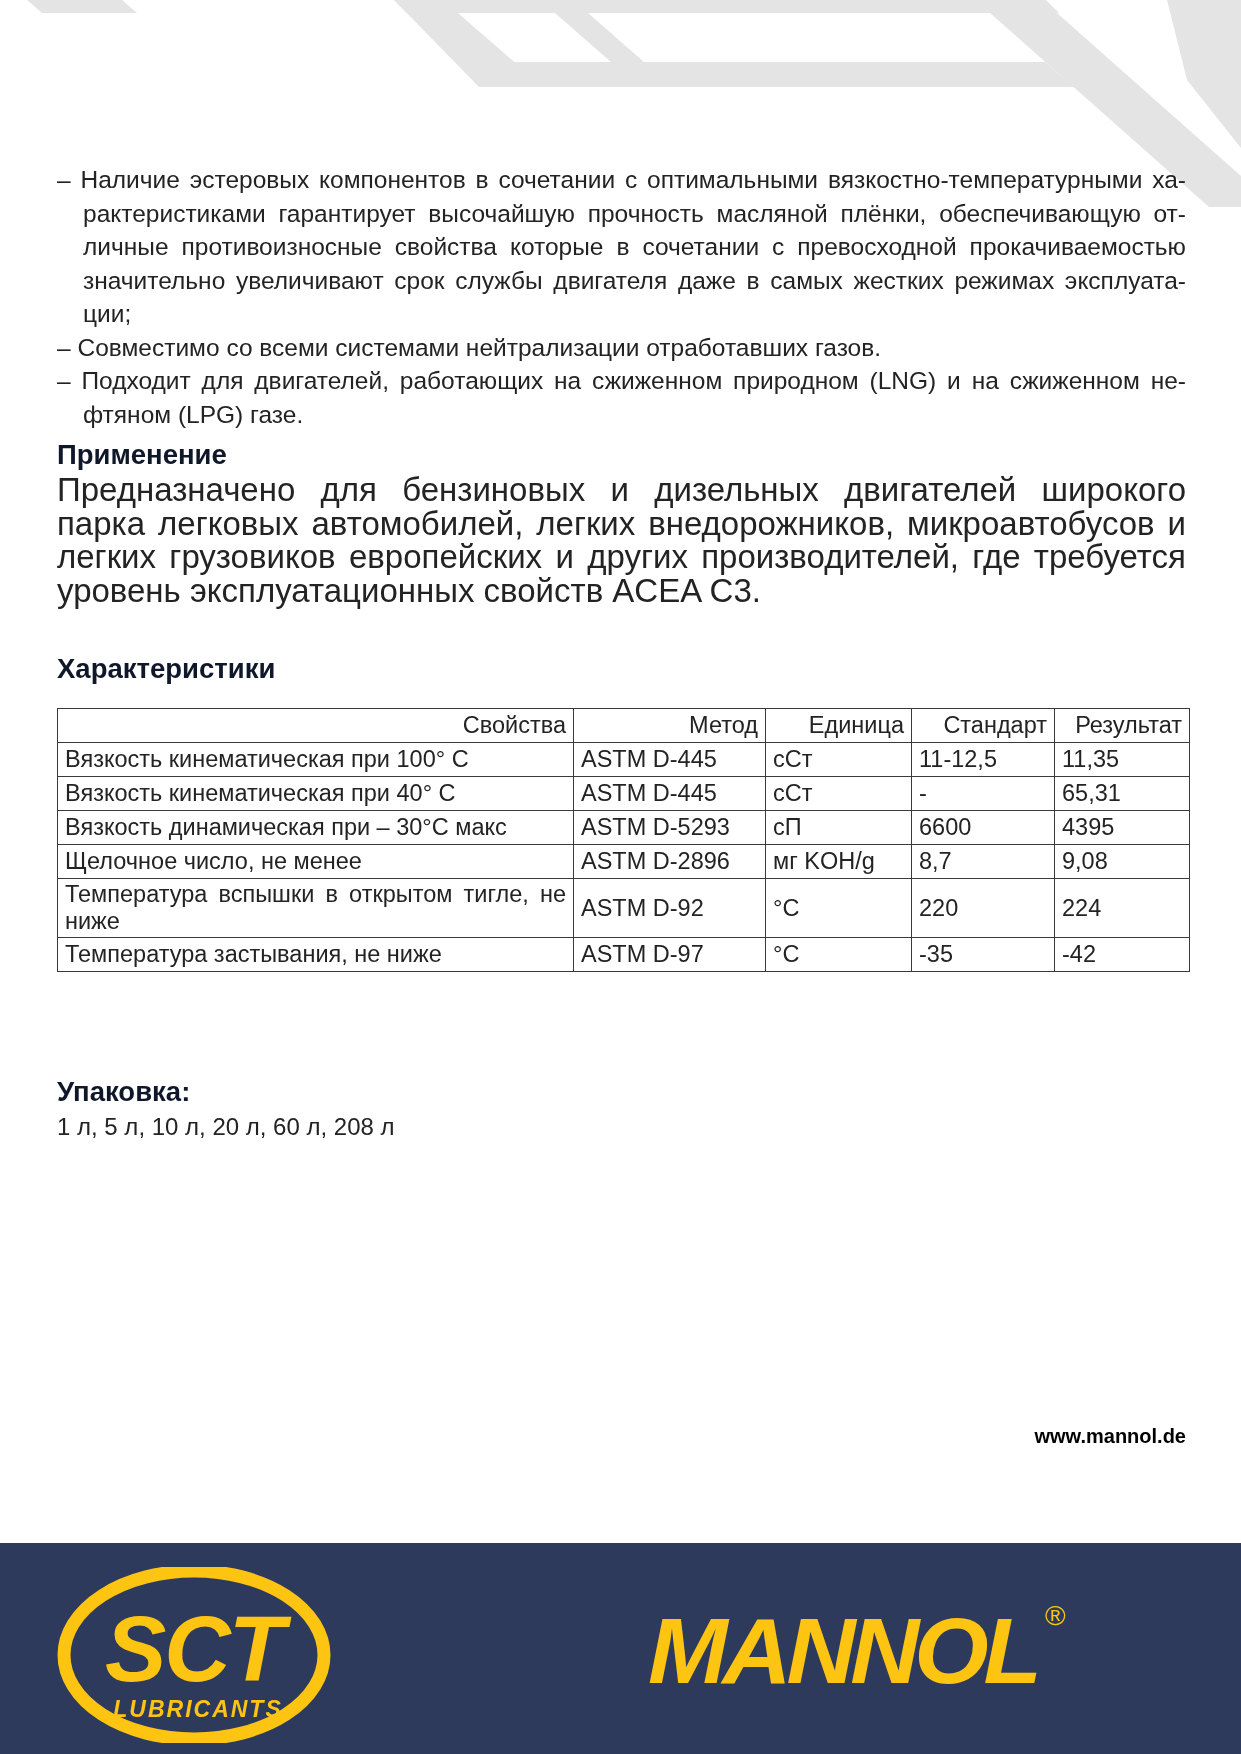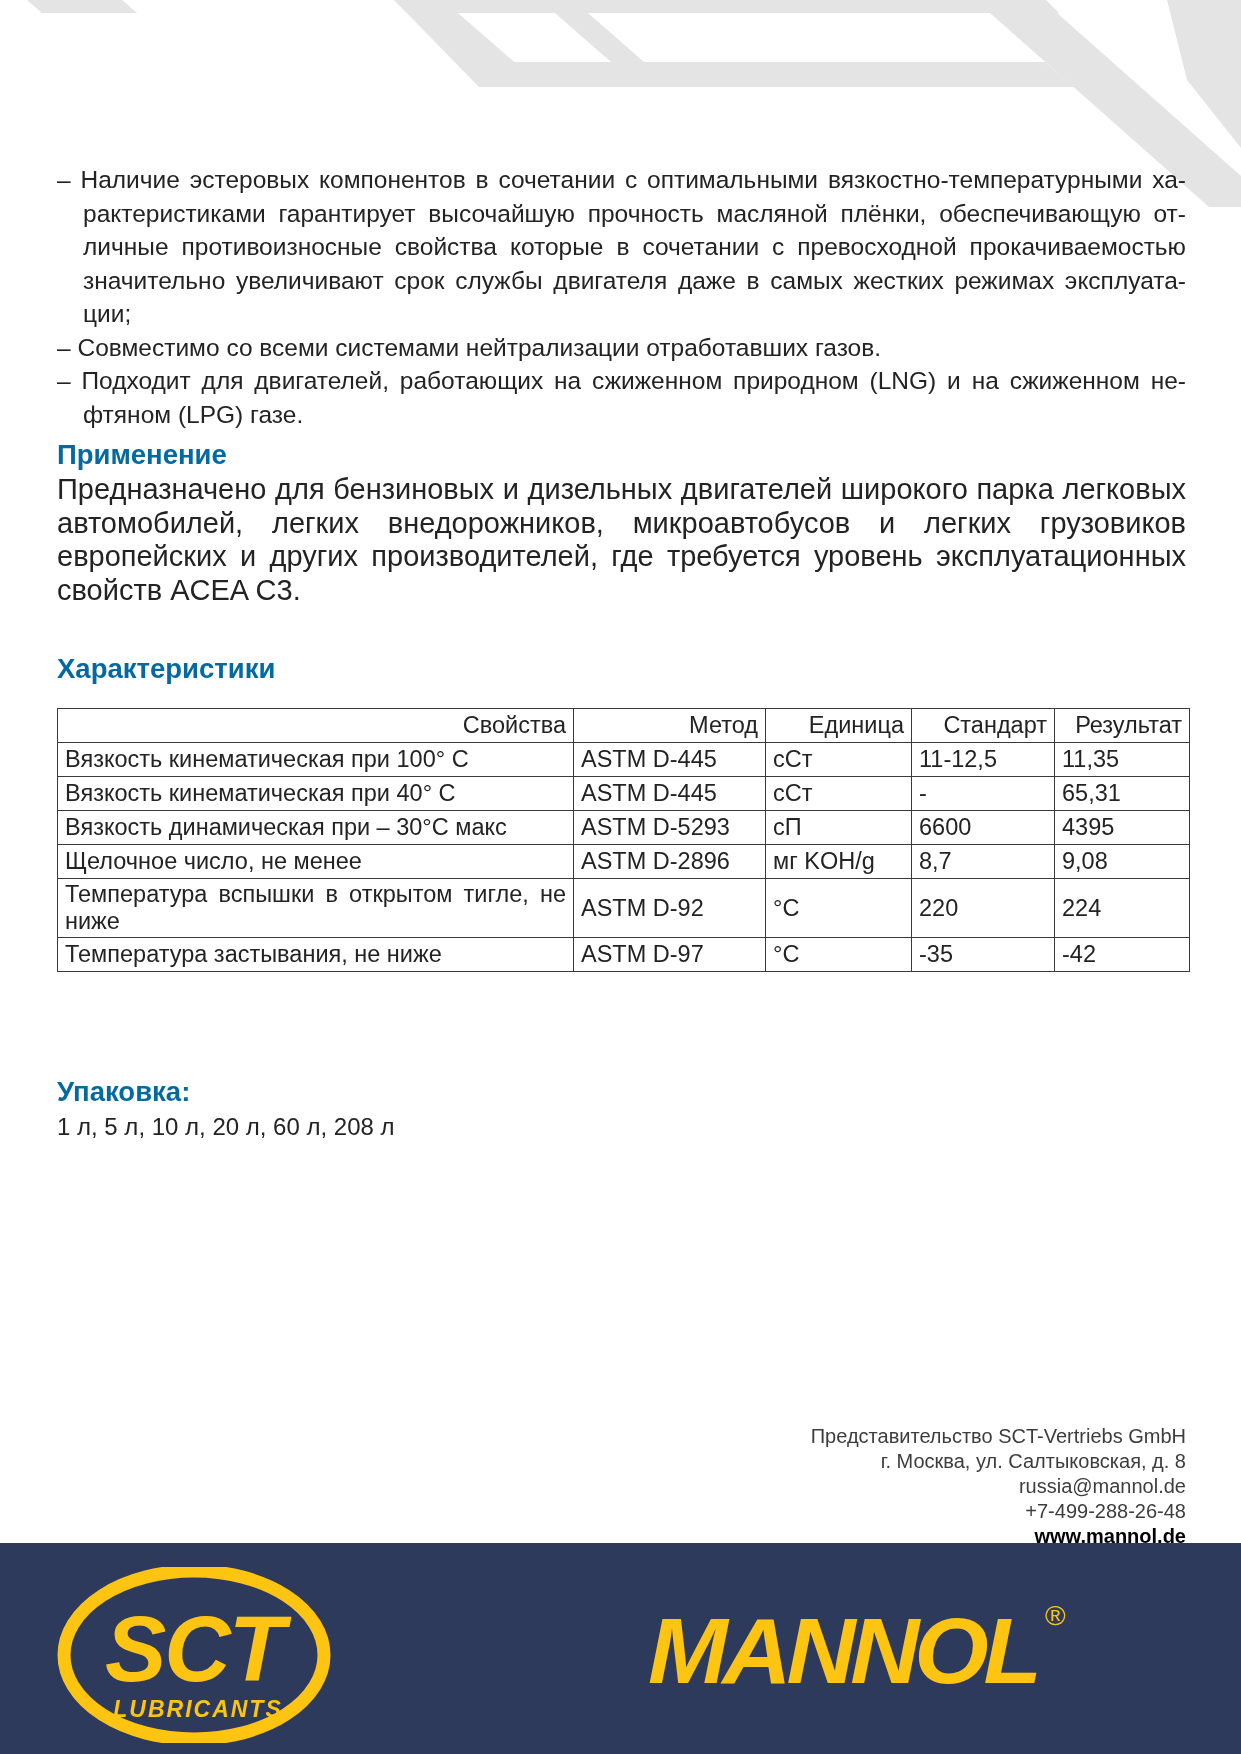--- a/index.html
+++ b/index.html
@@ -20,25 +20,25 @@
   .pattern polygon{fill:var(--gray);}
   
   .doc-block{position:absolute;left:57px;width:1129px;}
   .bullets{top:163px;}
   .bullet{
     font-size:24.5px;line-height:33.5px;text-align:justify;
     padding-left:26px;text-indent:-26px;
     hyphens:manual;-webkit-hyphens:manual;
   }
   .section-heading{
-    font-size:27.5px;font-weight:bold;line-height:33px;margin:0 0 2px 0;color:#0369a1;
+    font-size:27.5px;font-weight:bold;line-height:33px;margin:0 0 2px 0;color:#0f172a;
   }
   .application{top:438px;}
   .application p{
-    margin:0;font-size:29px;line-height:33.5px;text-align:justify;
+    margin:0;font-size:33px;line-height:33.5px;text-align:justify;
     hyphens:manual;-webkit-hyphens:manual;
   }
   .characteristics{top:652px;}
   
   table.props{
     border-collapse:collapse;width:1132px;margin-top:23px;
     font-size:23.5px;line-height:27px;table-layout:fixed;
   }
   table.props th,table.props td{
     border:1.7px solid #3a3a3a;padding:2px 7px;font-weight:normal;
@@ -173,26 +173,20 @@
       </tbody>
   </table>
 </div>
 
 <div class="doc-block packaging">
   <h2 class="section-heading">Упаковка:</h2>
   <div class="sizes">1 л, 5 л, 10 л, 20 л, 60 л, 208 л</div>
 </div>
 
 <div class="contact">
-  <div id="contact-lines">
-      <div>Представительство SCT-Vertriebs GmbH</div>
-      <div>г. Москва, ул. Салтыковская, д. 8</div>
-      <div>russia@mannol.de</div>
-      <div>+7-499-288-26-48</div>
-    </div>
   <div class="website">www.mannol.de</div>
 </div>
 
 <div class="footer-bar">
   <svg class="sct-logo" viewBox="0 0 276 176" xmlns="http://www.w3.org/2000/svg">
     <ellipse cx="138" cy="88" rx="130" ry="84" fill="none" stroke="#fdc412" stroke-width="13"></ellipse>
     <text x="138" y="114" text-anchor="middle" fill="#fdc412" font-family="Liberation Sans, sans-serif" font-weight="bold" font-style="italic" font-size="92" letter-spacing="-2">SCT</text>
     <text x="142" y="150" text-anchor="middle" fill="#fdc412" font-family="Liberation Sans, sans-serif" font-weight="bold" font-style="italic" font-size="23" letter-spacing="2">LUBRICANTS</text>
   </svg>
   <div class="mannol-logo"><span>MANNOL</span><span class="reg">®</span></div>

